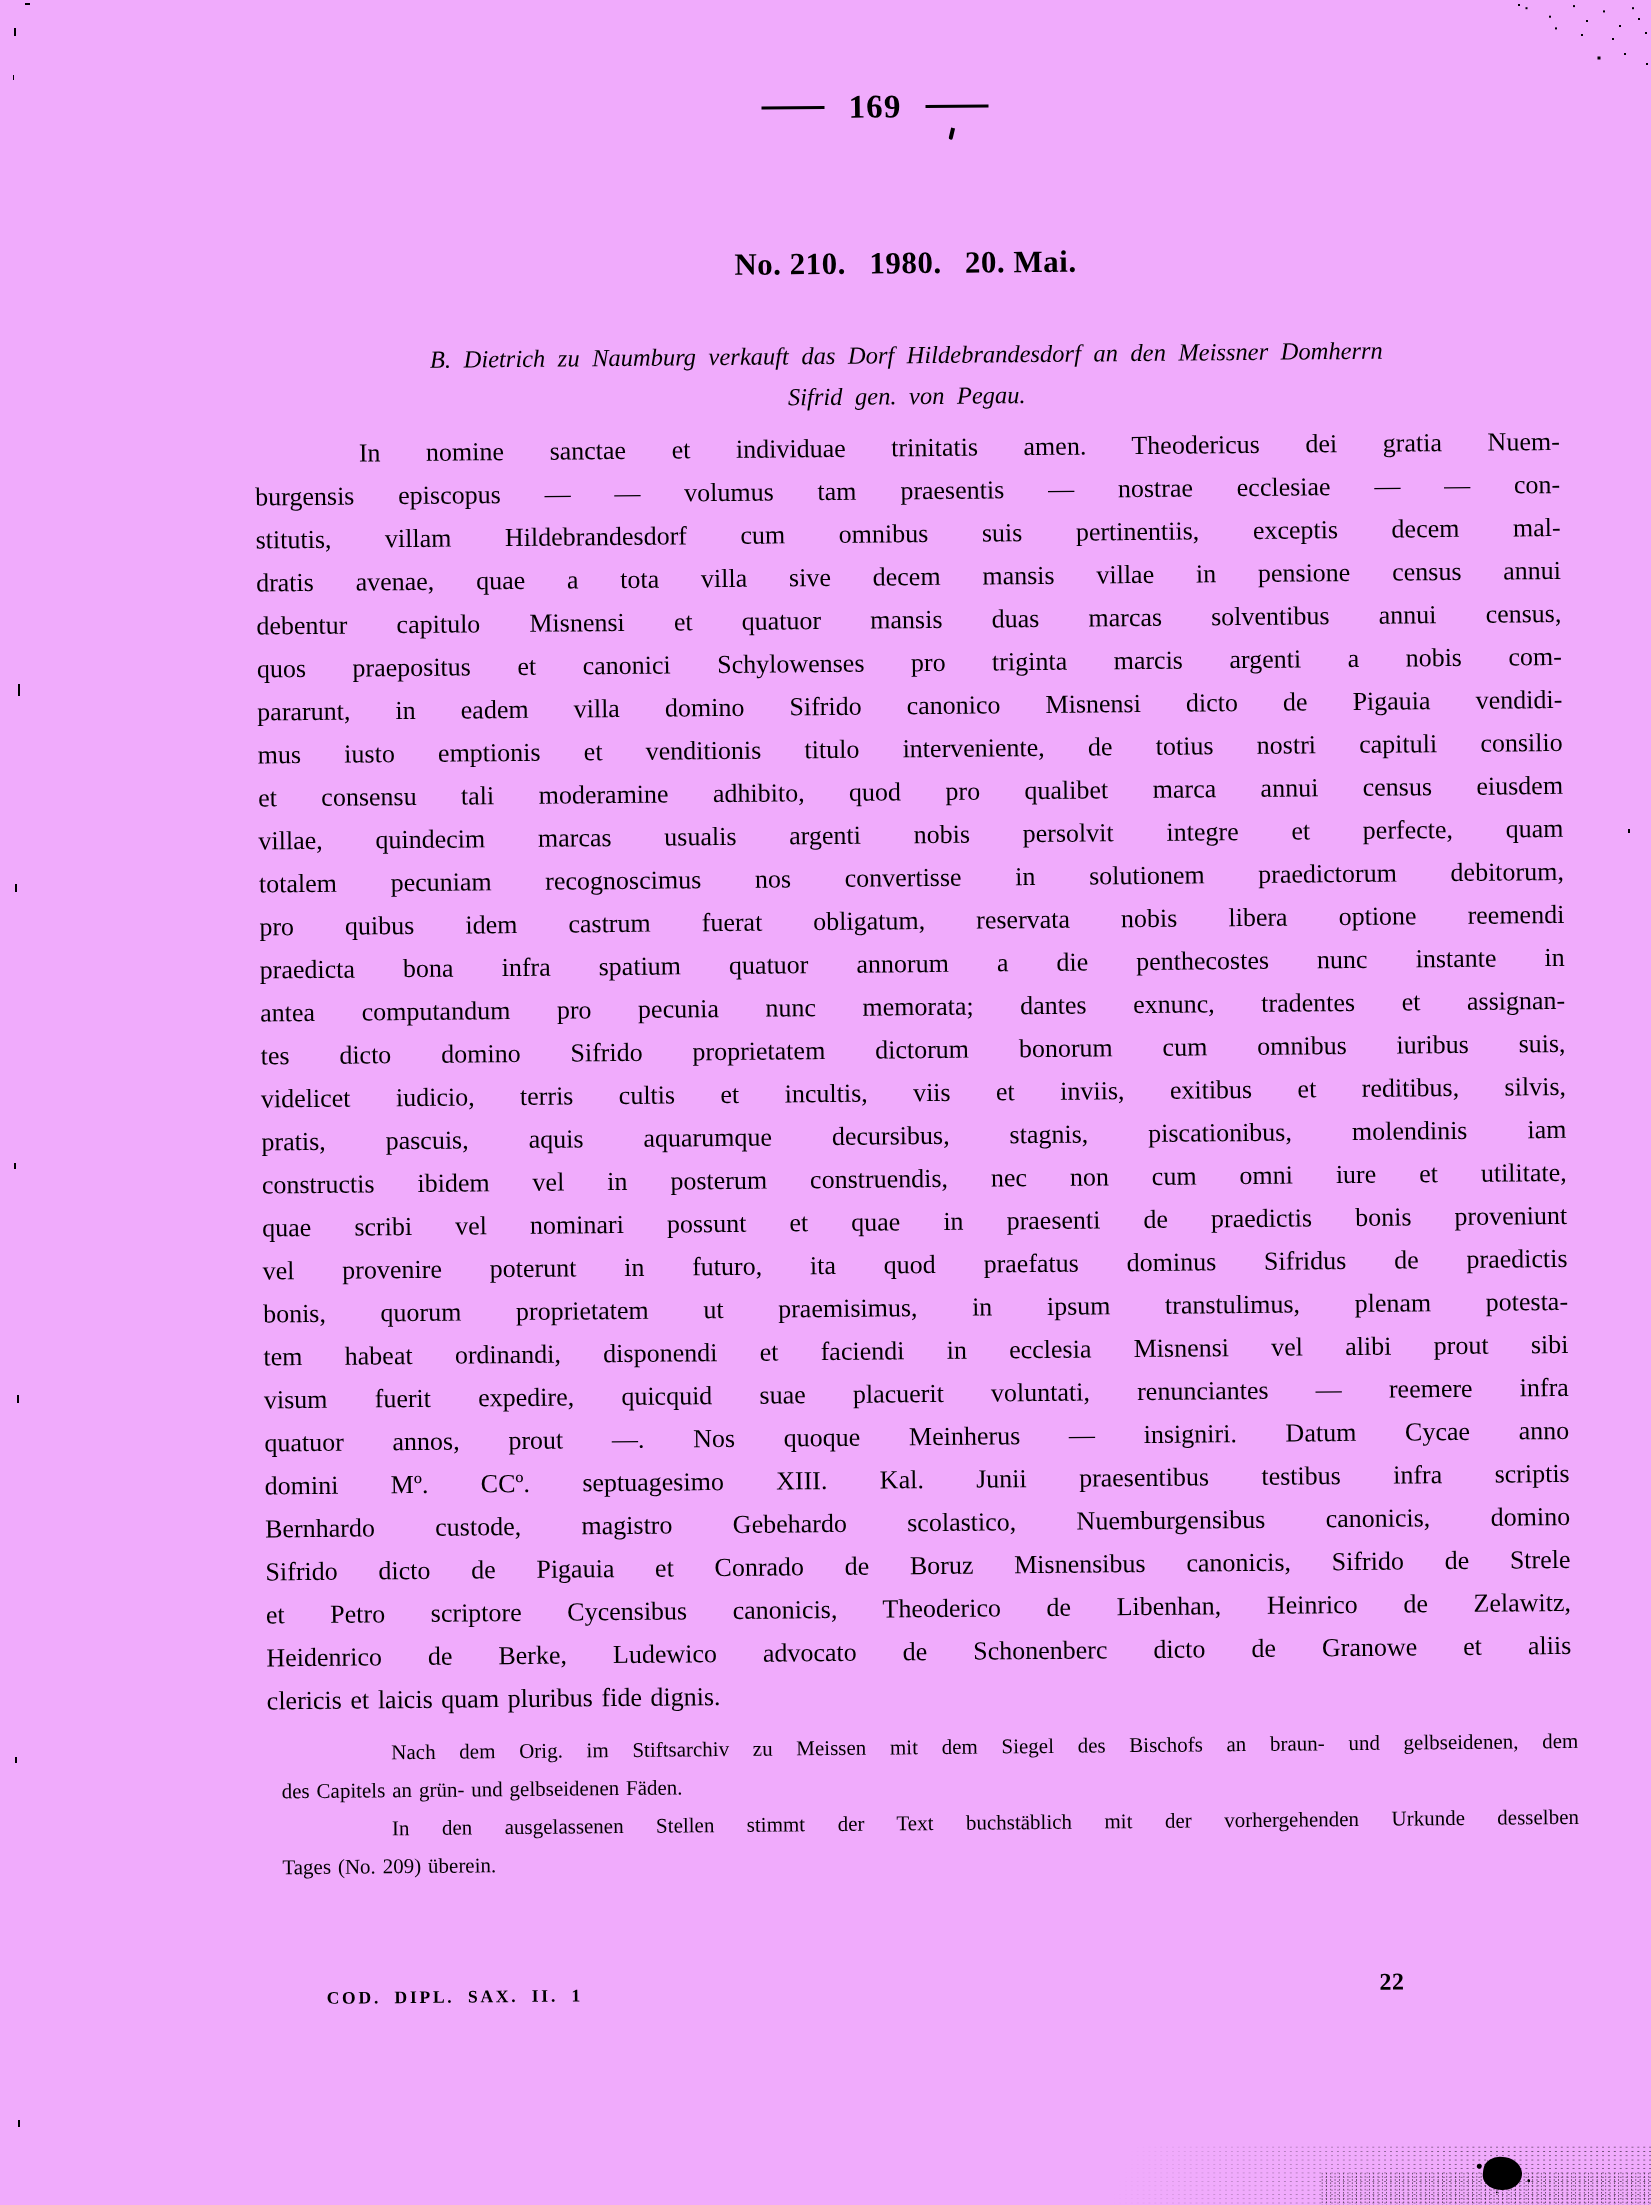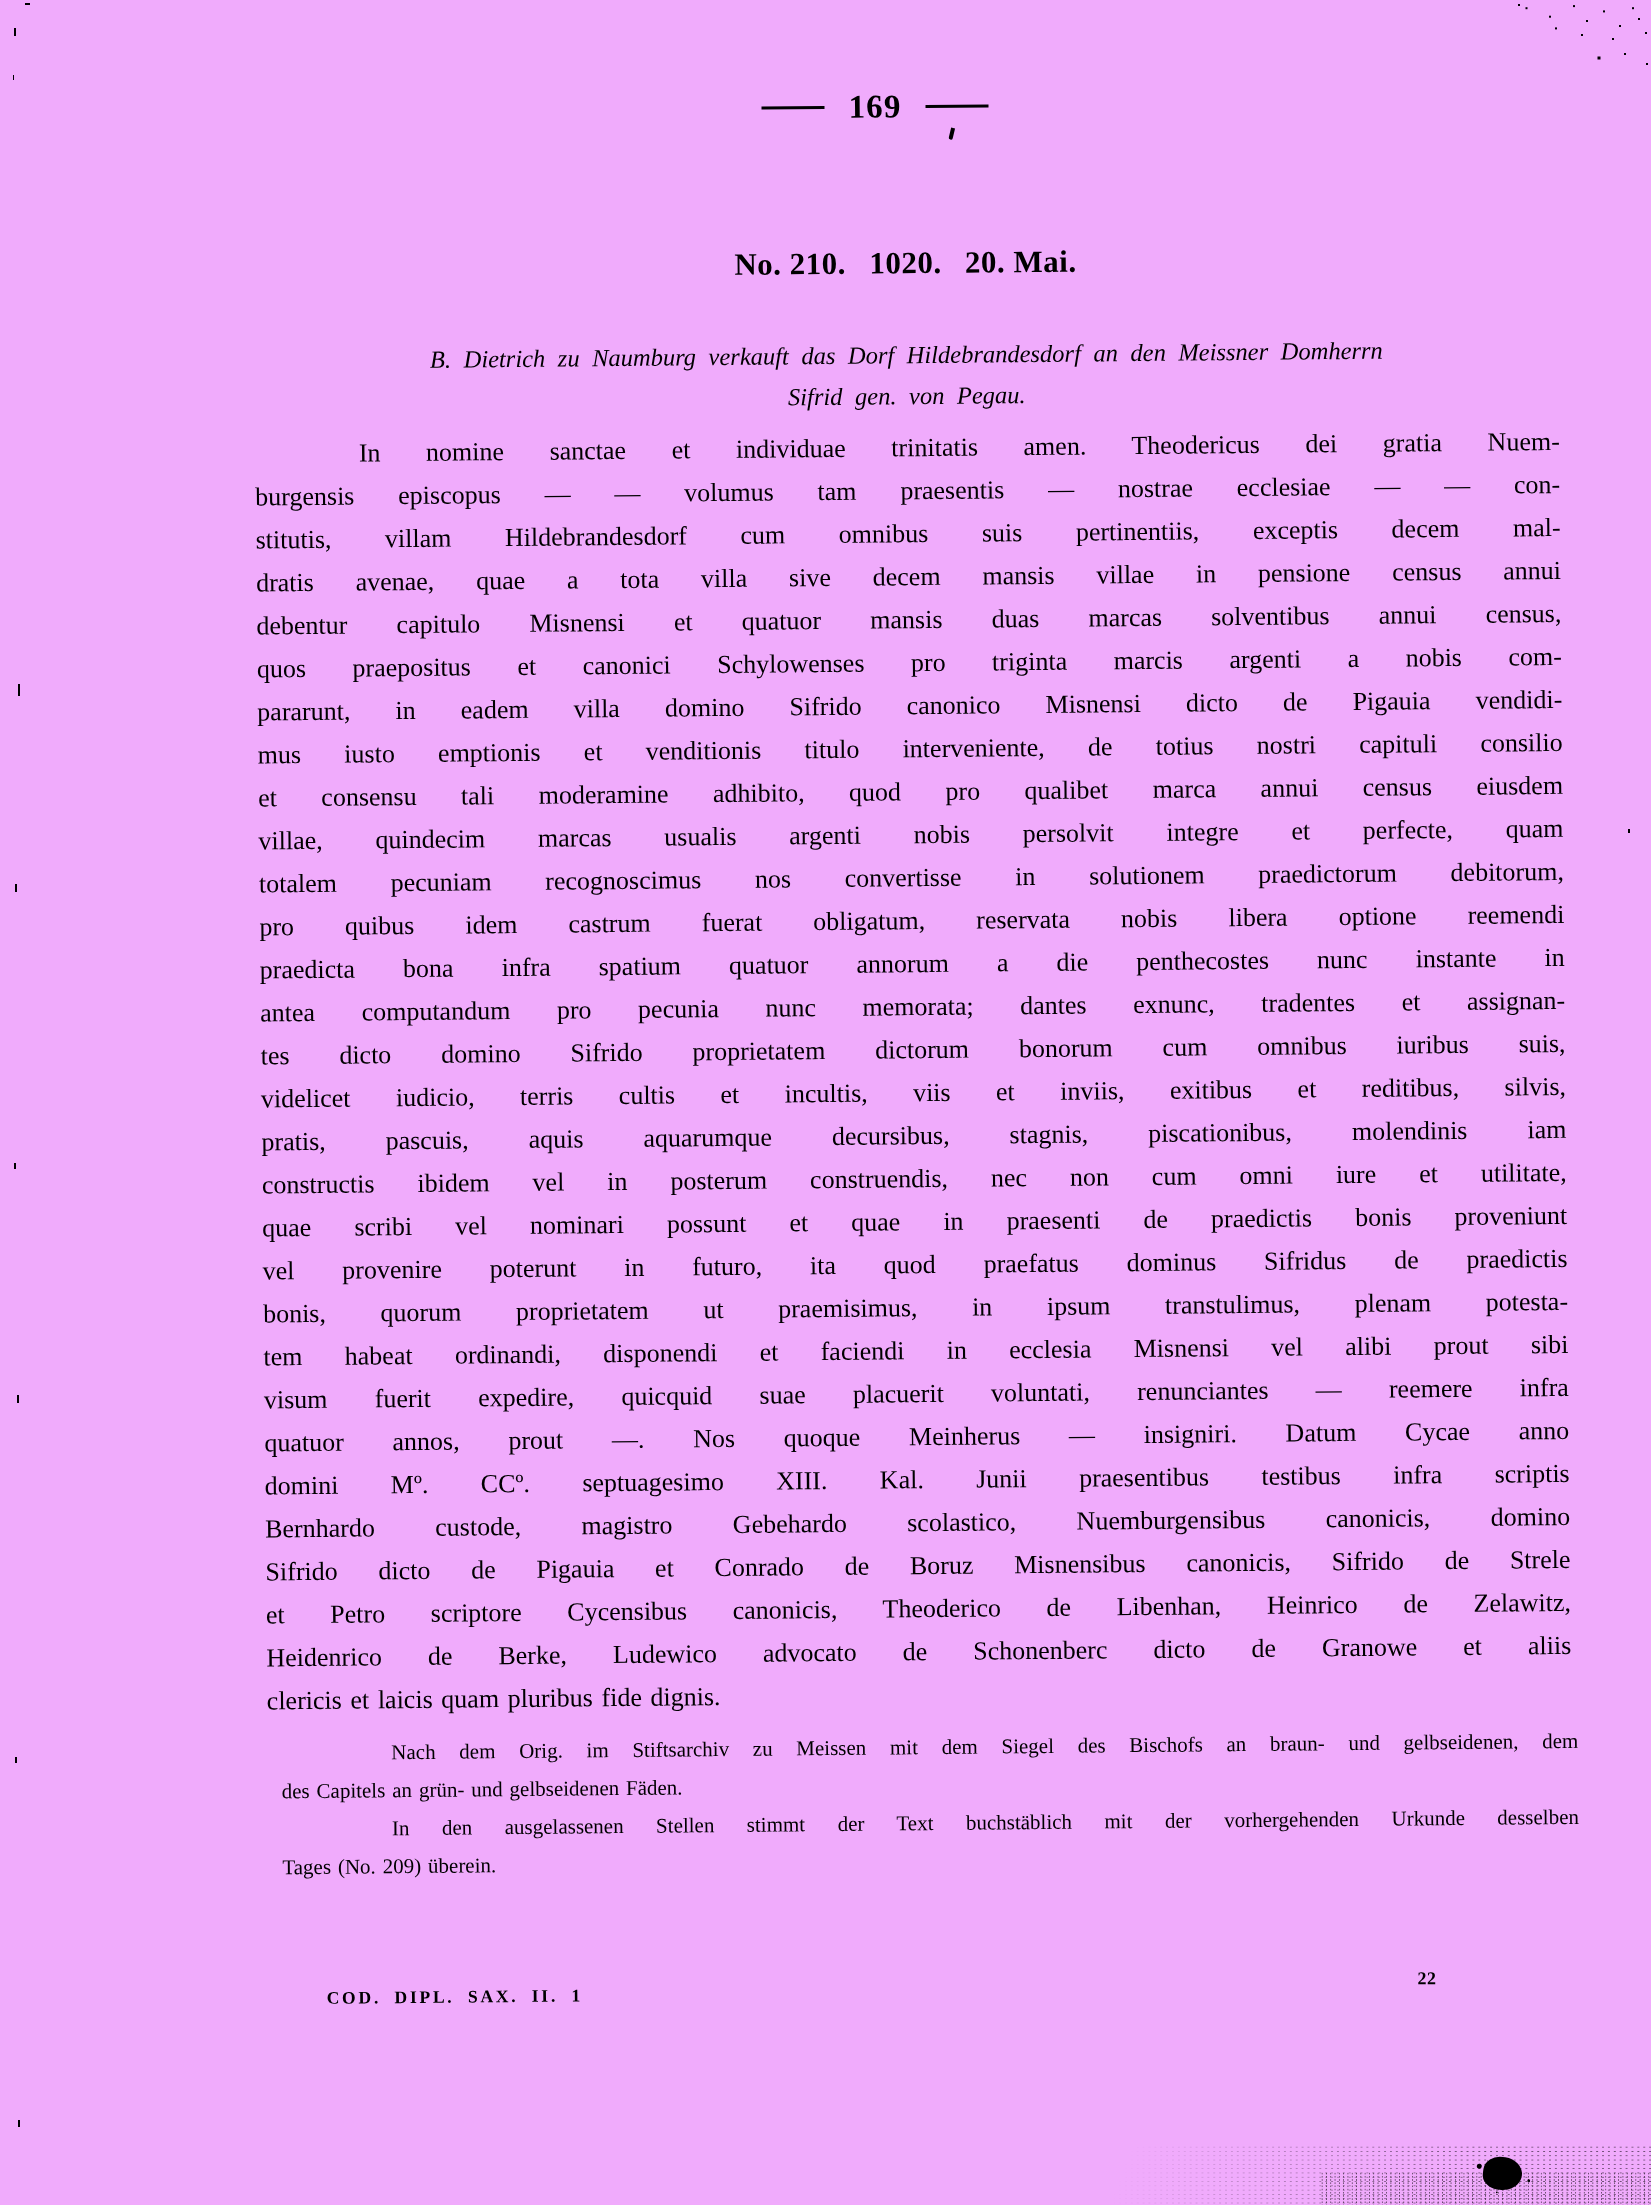--- a/index.html
+++ b/index.html
@@ -44,22 +44,22 @@
     position:absolute;top:1729px;left:274px;width:1297px;
     font-size:21px;line-height:38px;word-spacing:1.6px;
   }
 
   
   .footer-sig{
     position:absolute;top:1983px;left:317px;
     font-size:17.6px;font-weight:700;letter-spacing:2.7px;word-spacing:6.4px;
   }
   .sheet-num{
-    position:absolute;top:1974px;left:1408px;
-    font-size:18px;font-weight:600;letter-spacing:0.5px;text-align:right;
+    position:absolute;top:1974px;left:1370px;
+    font-size:24px;font-weight:600;letter-spacing:0.5px;text-align:right;
   }
 
   
   .artifact{position:absolute;background:#000;}
   .comma-art{
     position:absolute;top:129px;left:958px;width:3.7px;height:11.7px;
     background:#000;border-radius:0 0 3.2px 3.2px;transform:rotate(14deg);
   }
   .ink-blot{
     position:absolute;top:2157px;left:1483px;width:39px;height:33px;
@@ -94,21 +94,21 @@
   <div id="sheet">
 
     <div class="pagenum-row">
       <span class="pagenum-dash"></span>
       <span class="pagenum">169</span>
       <span class="pagenum-dash"></span>
     </div>
 
     <div class="title-row">
       <span>No. 210.</span>
-      <span>1020.</span>
+      <span>1980.</span>
       <span>20. Mai.</span>
     </div>
 
     <div class="subtitle">
       <div>B. Dietrich zu Naumburg verkauft das Dorf Hildebrandesdorf an den Meissner Domherrn</div>
       <div>Sifrid gen. von Pegau.</div>
     </div>
 
     <div class="body-block" id="body-lines">
         <div class="tline jline" style="padding-left: 104px;">In nomine sanctae et individuae trinitatis amen.  Theodericus dei gratia Nuem-</div>

